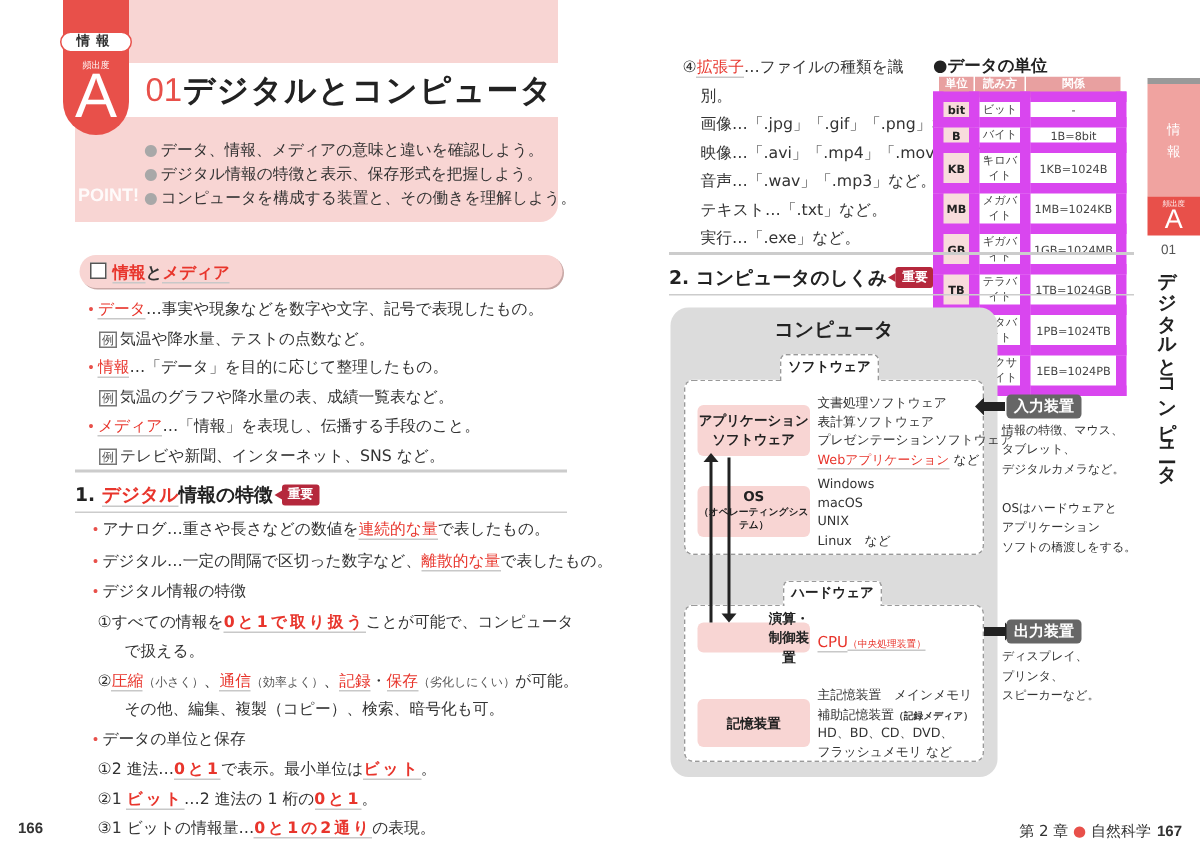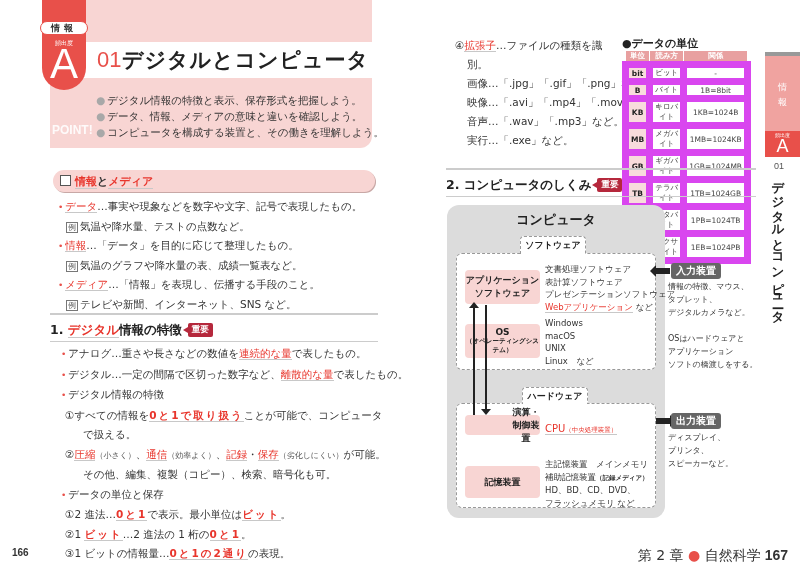--- a/index.html
+++ b/index.html
@@ -43,21 +43,21 @@
 
   .sec1-body { position: absolute; left: 61px; top: 344px; width: 330px; }
   .sec1-body .row { font-size: 10.5px; line-height: 19.5px; color: #333; white-space: nowrap; }
   .sec1-body .row.sub { padding-left: 4px; }
   .sec1-body .row.sub2 { padding-left: 22px; }
   .bold { font-weight: normal; }
   .big-red { color: #e8352c; font-weight: bold; letter-spacing: 2px; }
   .small { font-size: 8px; color: #555; }
 
   .page-num-left { position: absolute; left: 12px; top: 547px; font-size: 10px; font-weight: bold; color: #333; font-family: "Liberation Sans", sans-serif; }
-  .page-num-right { position: absolute; right: 12px; top: 547px; font-size: 14px; color: #333; }
+  .page-num-right { position: absolute; right: 12px; top: 547px; font-size: 10px; color: #333; }
   .page-num-right .num { font-weight: bold; font-family: "Liberation Sans", sans-serif; margin-left: 4px; }
   .page-num-right .dot { color: #e8504a; }
 
   
   .ext { position: absolute; left: 455px; top: 36px; width: 165px; }
   .ext .row { font-size: 10.5px; line-height: 19px; color: #333; white-space: nowrap; }
   .ext .row.ind { padding-left: 12px; }
 
   .units-title { position: absolute; left: 622px; top: 36px; font-size: 11px; font-weight: bold; color: #222; }
   table.units { position: absolute; left: 622px; top: 50px; border-collapse: collapse; font-size: 7.5px; width: 129px; }
@@ -100,22 +100,22 @@
 <div class="page-left">
   <div class="header-band"></div>
   <div class="header-title-band"></div>
   <div class="grade-tab"></div>
   <div class="subject-pill">情報</div>
   <div class="freq-label">頻出度</div>
   <div class="grade-letter">A</div>
   <div class="title-num">01</div>
   <div class="title-text">デジタルとコンピュータ</div>
   <ul class="points">
+    <li>データ、情報、メディアの意味と違いを確認しよう。</li>
     <li>デジタル情報の特徴と表示、保存形式を把握しよう。</li>
-    <li>データ、情報、メディアの意味と違いを確認しよう。</li>
     <li>コンピュータを構成する装置と、その働きを理解しよう。</li>
   </ul>
   <div class="point-word">POINT!</div>
 
   <div class="topic-bar"></div>
   <div class="topic-check"></div>
   <div class="topic-title">
     <span class="red ul">情報</span><span>と</span><span class="red ul">メディア</span>
   </div>
 
@@ -151,20 +151,21 @@
   <div class="page-num-left">166</div>
 </div>
 
 <div>
   <div class="ext">
     <div class="row"><span>④</span><span class="red bold ul">拡張子</span><span>…ファイルの種類を識</span></div>
     <div class="row ind">別。</div>
     <div class="row ind">画像…「.jpg」「.gif」「.png」など。</div>
     <div class="row ind">映像…「.avi」「.mp4」「.mov」など。</div>
     <div class="row ind">音声…「.wav」「.mp3」など。</div>
+    <div class="row ind">テキスト…「.txt」など。</div>
     <div class="row ind">実行…「.exe」など。</div>
   </div>
 
   <div class="units-title">●データの単位</div>
   <table class="units">
     <thead>
       <tr>
           <th>単位</th>
           <th>読み方</th>
           <th>関係</th>

